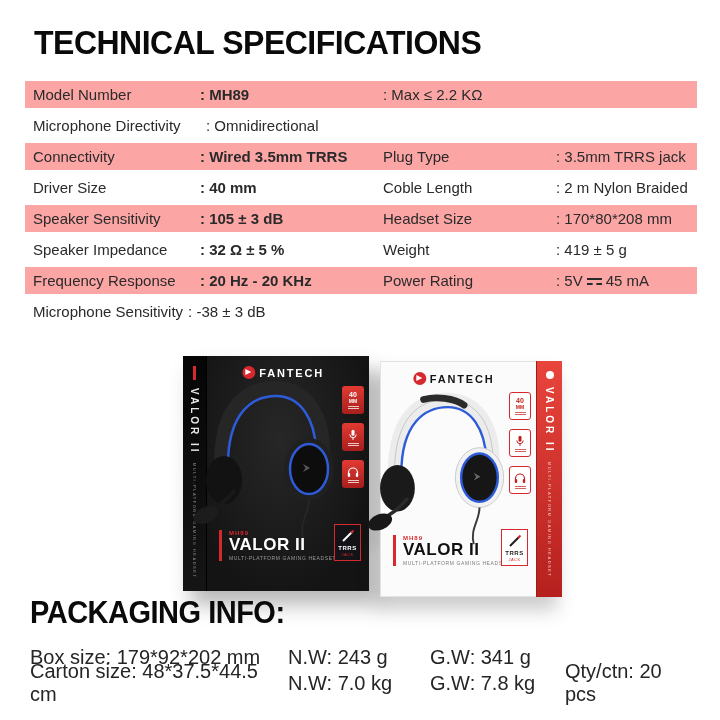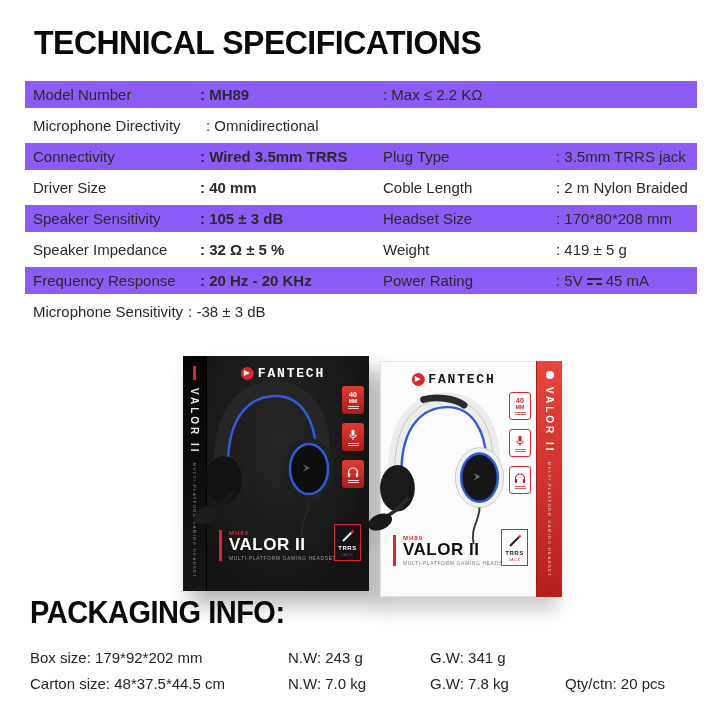--- a/index.html
+++ b/index.html
@@ -15,21 +15,21 @@
   .pack-title{
     position:absolute;left:30px;top:596px;font-size:29px;font-weight:800;
     color:#0a0a0a;letter-spacing:-0.5px;transform:scaleY(1.05);transform-origin:left top;
   }
   
   .spec-table{position:absolute;left:25px;top:81px;width:672px;}
   .spec-row{
     display:flex;height:27px;align-items:center;margin-bottom:4px;
     padding-left:8px;font-size:15px;color:#2a2a2a;
   }
-  .spec-row.odd{background:#8b5cf6;}
+  .spec-row.odd{background:#fca5a5;}
   .cell-ll{width:167px;}
   .cell-lv{width:183px;font-weight:bold;}
   .cell-rl{width:173px;}
   .cell-rv{flex:1;}
   .cell-sl{margin-right:5px;}
   .dc-sym{display:inline-block;width:15px;height:10px;position:relative;margin:0 4px;vertical-align:baseline;}
   .dc-sym::before{content:"";position:absolute;left:0;right:0;top:2px;border-top:2px solid #2a2a2a;}
   .dc-sym::after{content:"";position:absolute;left:0;right:0;top:7px;border-top:2px dashed #2a2a2a;}
   
   .boxes{position:absolute;left:0;top:352px;width:720px;height:248px;}
@@ -48,21 +48,21 @@
   .wb-spine .spine-text-v{color:#ffffff;}
   .wb-spine .spine-sub-v{color:#f3c2c0;}
   
   .bb-face{flex:1;position:relative;background:radial-gradient(ellipse at 45% 35%,#272727,#141414 75%);}
   .wb-face{flex:1;position:relative;background:#fbfbfb;border:1px solid #e3e3e3;border-right:none;box-sizing:border-box;}
   
   .logo-row{position:absolute;top:10px;left:50%;transform:translateX(-56%);display:flex;align-items:center;gap:4px;}
   .logo-disc{width:13px;height:13px;border-radius:50%;background:#d7282f;position:relative;flex:0 0 auto;}
   .logo-disc::after{content:"";position:absolute;left:3px;top:3px;width:0;height:0;
     border-left:6px solid #ffffff;border-top:3.5px solid transparent;border-bottom:3.5px solid transparent;}
-  .logo-text{font-size:13px;font-weight:700;letter-spacing:1.8px;font-family:Liberation Mono, monospace;}
+  .logo-text{font-size:11px;font-weight:700;letter-spacing:1.8px;}
   .logo-text.light{color:#ffffff;} .logo-text.dark{color:#151515;}
   
   .badges{position:absolute;top:30px;right:5px;display:flex;flex-direction:column;gap:9px;}
   .badge{width:22px;height:28px;border-radius:3px;display:flex;flex-direction:column;align-items:center;justify-content:center;box-sizing:border-box;}
   .badge-dark{background:linear-gradient(180deg,#e23b33,#a81f1d);color:#fff;}
   .badge-light{background:#ffffff;border:1px solid #d7282f;color:#c2221f;}
   .b40a{font-size:7px;font-weight:800;line-height:7px;}
   .b40b{font-size:5px;font-weight:700;line-height:6px;}
   .blines{display:flex;flex-direction:column;gap:1px;margin-top:2px;}
   .blines i{display:block;width:11px;height:1px;}
@@ -80,21 +80,21 @@
     display:flex;flex-direction:column;align-items:center;justify-content:center;gap:1px;box-sizing:border-box;}
   .jack-badge.on-dark{background:#131318;}
   .jack-badge.on-light{background:#ffffff;}
   .jack-text{font-size:6px;font-weight:700;letter-spacing:.5px;}
   .jack-text.light{color:#ffffff;} .jack-text.dark{color:#1c1c1c;}
   .jack-sub{font-size:4px;color:#d7282f;letter-spacing:.5px;}
   
   .headset-art{position:absolute;left:-16px;top:16px;}
   .wb-face .headset-art{left:-18px;top:22px;}
   
-  .pack-rows{position:absolute;left:30px;top:644px;width:662px;font-size:15px;color:#252525;}
+  .pack-rows{position:absolute;left:30px;top:644px;width:662px;font-size:20px;color:#252525;}
   .pack-row{display:flex;height:26px;align-items:center;}
   .pc1{width:258px;} .pc2{width:142px;} .pc3{width:135px;} .pc4{flex:1;}
 </style>
 </head>
 <body>
 
 <div class="tech-title">TECHNICAL SPECIFICATIONS</div>
 
 <div class="spec-table">
   <div class="spec-row odd">

